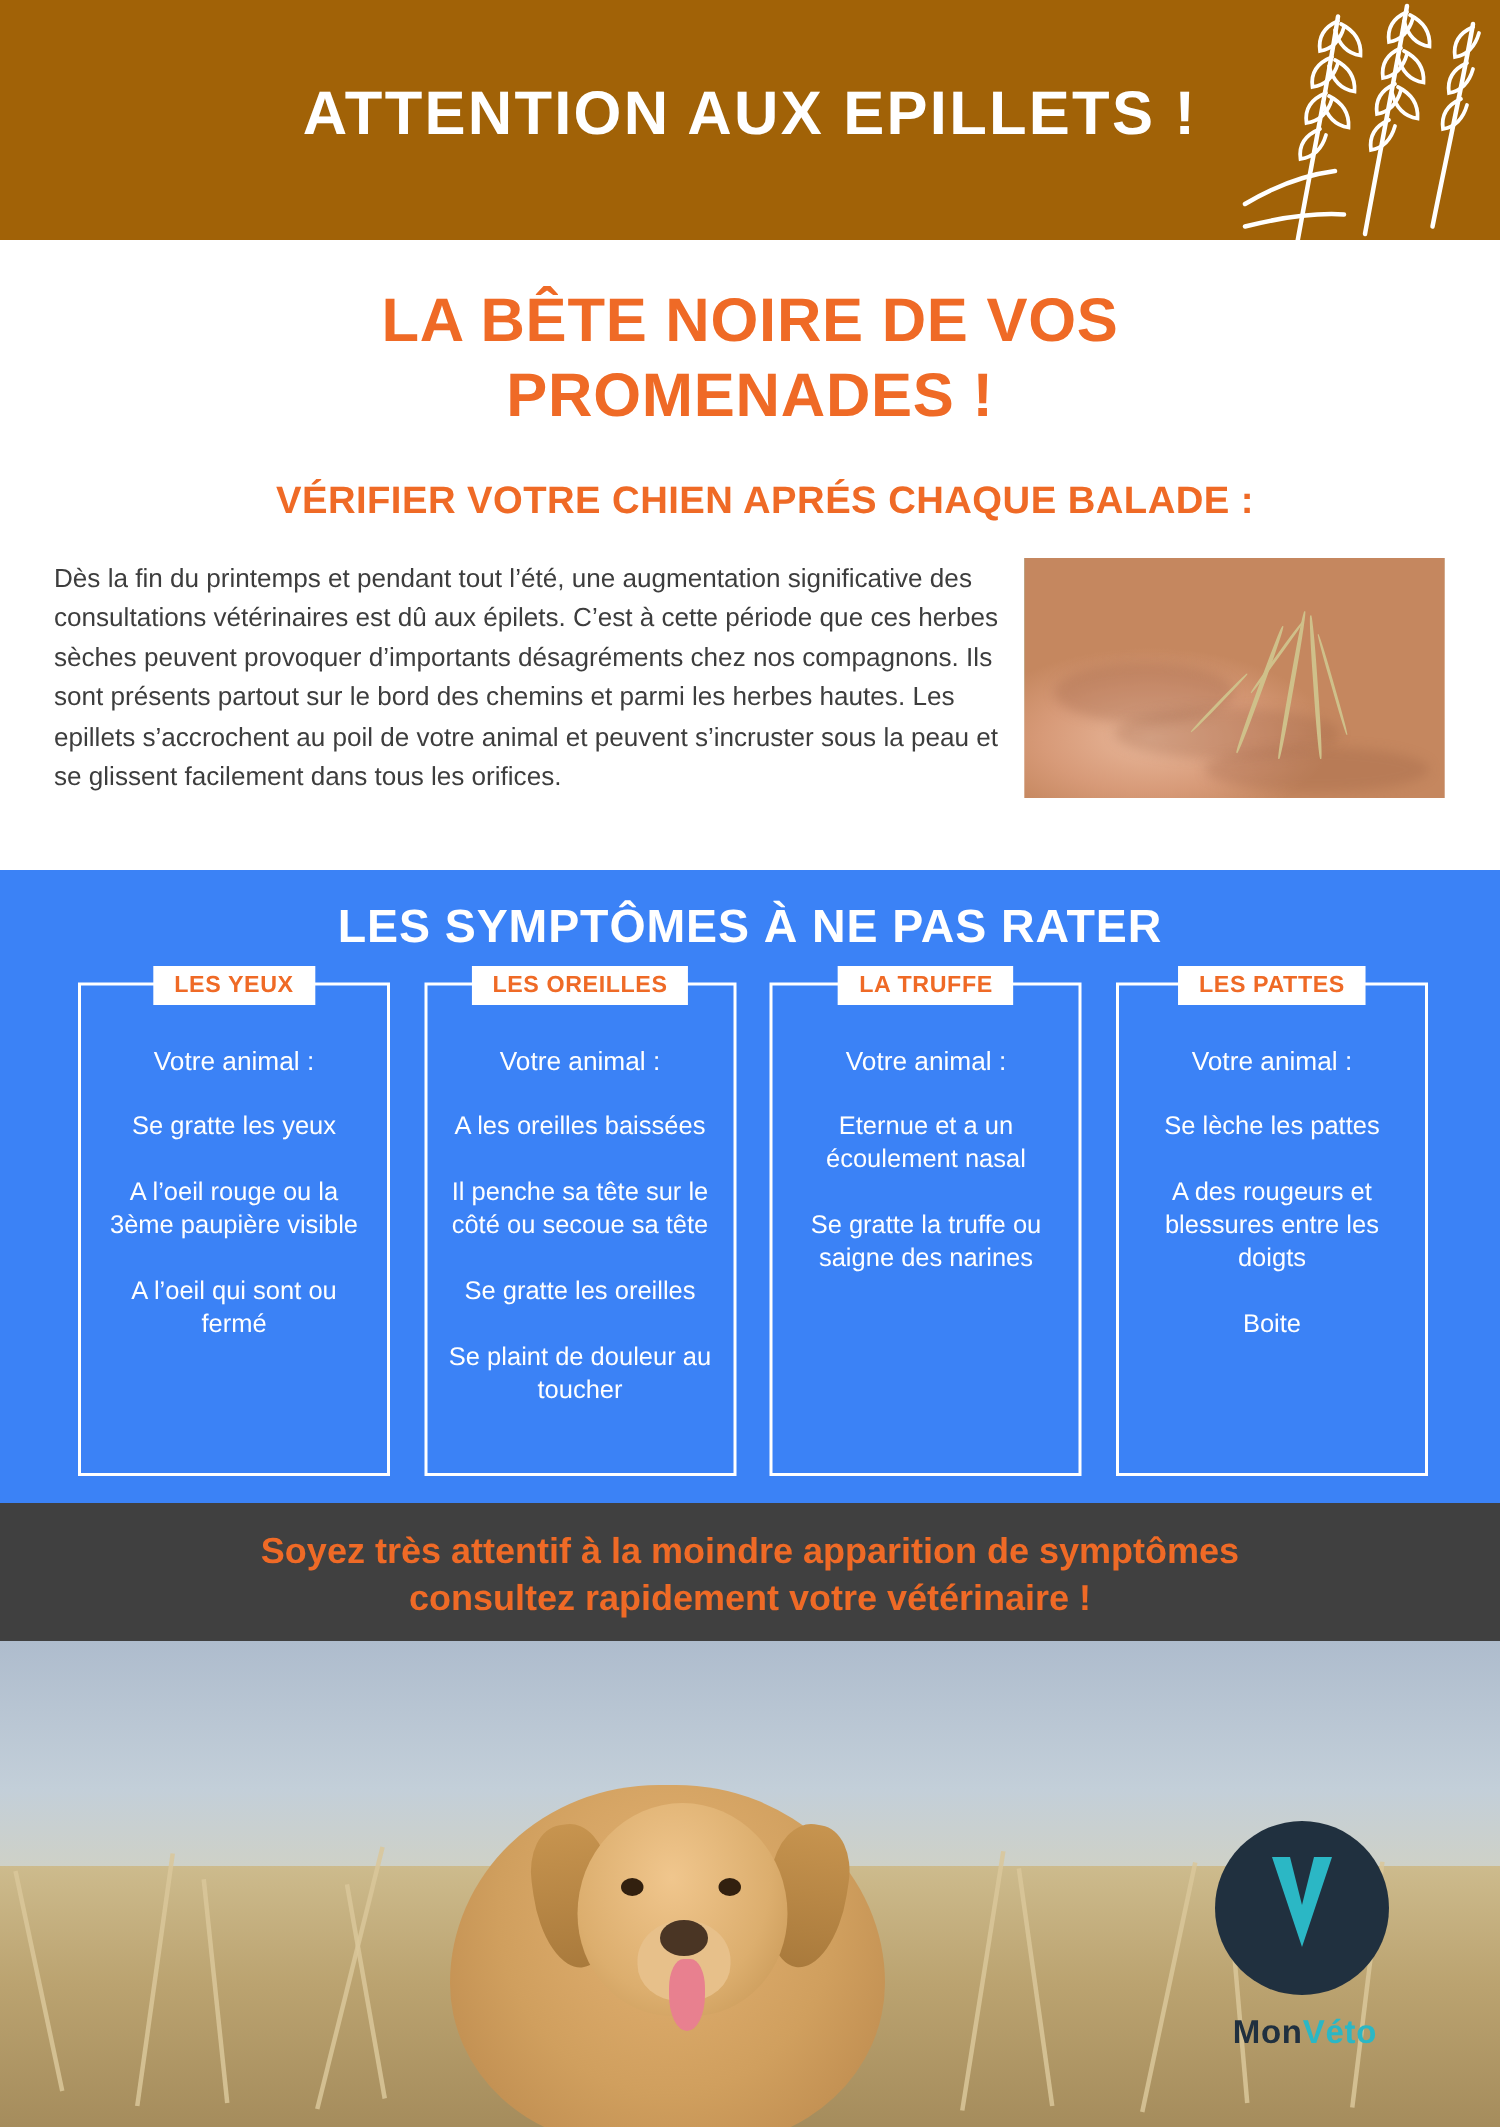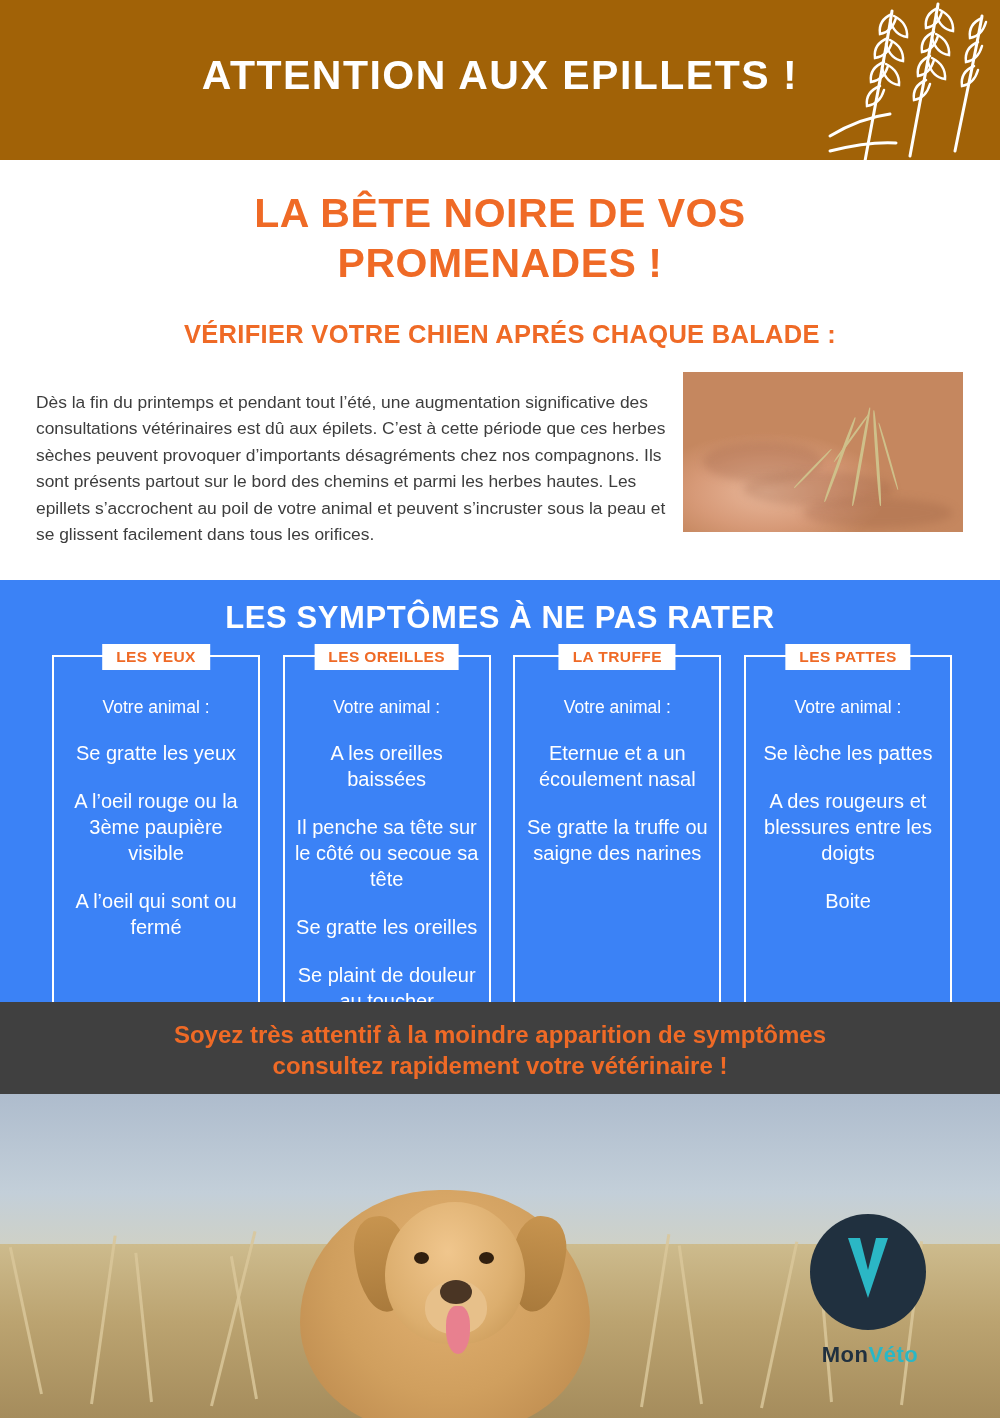--- a/index.html
+++ b/index.html
@@ -76,21 +76,20 @@
     letter-spacing: 0.3px;
   }
   .body-text {
     position: absolute;
     top: 212px;
     left: 36px;
     width: 640px;
     font-size: 17.4px;
     line-height: 1.52;
     color: #3d3d3d;
-    margin-top: 17px;
   }
   .photo-hand {
     position: absolute;
     top: 212px;
     left: 683px;
     width: 280px;
     height: 160px;
     background:
       radial-gradient(ellipse 120px 60px at 30% 75%, #e8b79a 0%, #d79a78 60%, #c5875f 100%),
       linear-gradient(160deg, #6f7a45 0%, #8b9055 28%, #c99a72 45%, #e0b595 70%, #caa081 100%);
@@ -158,21 +157,21 @@
   }
   .card-intro {
     text-align: center;
     color: #ffffff;
     font-size: 17.5px;
     margin-bottom: 22px;
   }
   .card-item {
     text-align: center;
     color: #ffffff;
-    font-size: 20px;
+    font-size: 17px;
     line-height: 1.3;
     margin-bottom: 22px;
   }
 
   
   .cta-block {
     position: absolute;
     top: 1002px; left: 0;
     width: 1000px;
     height: 92px;

